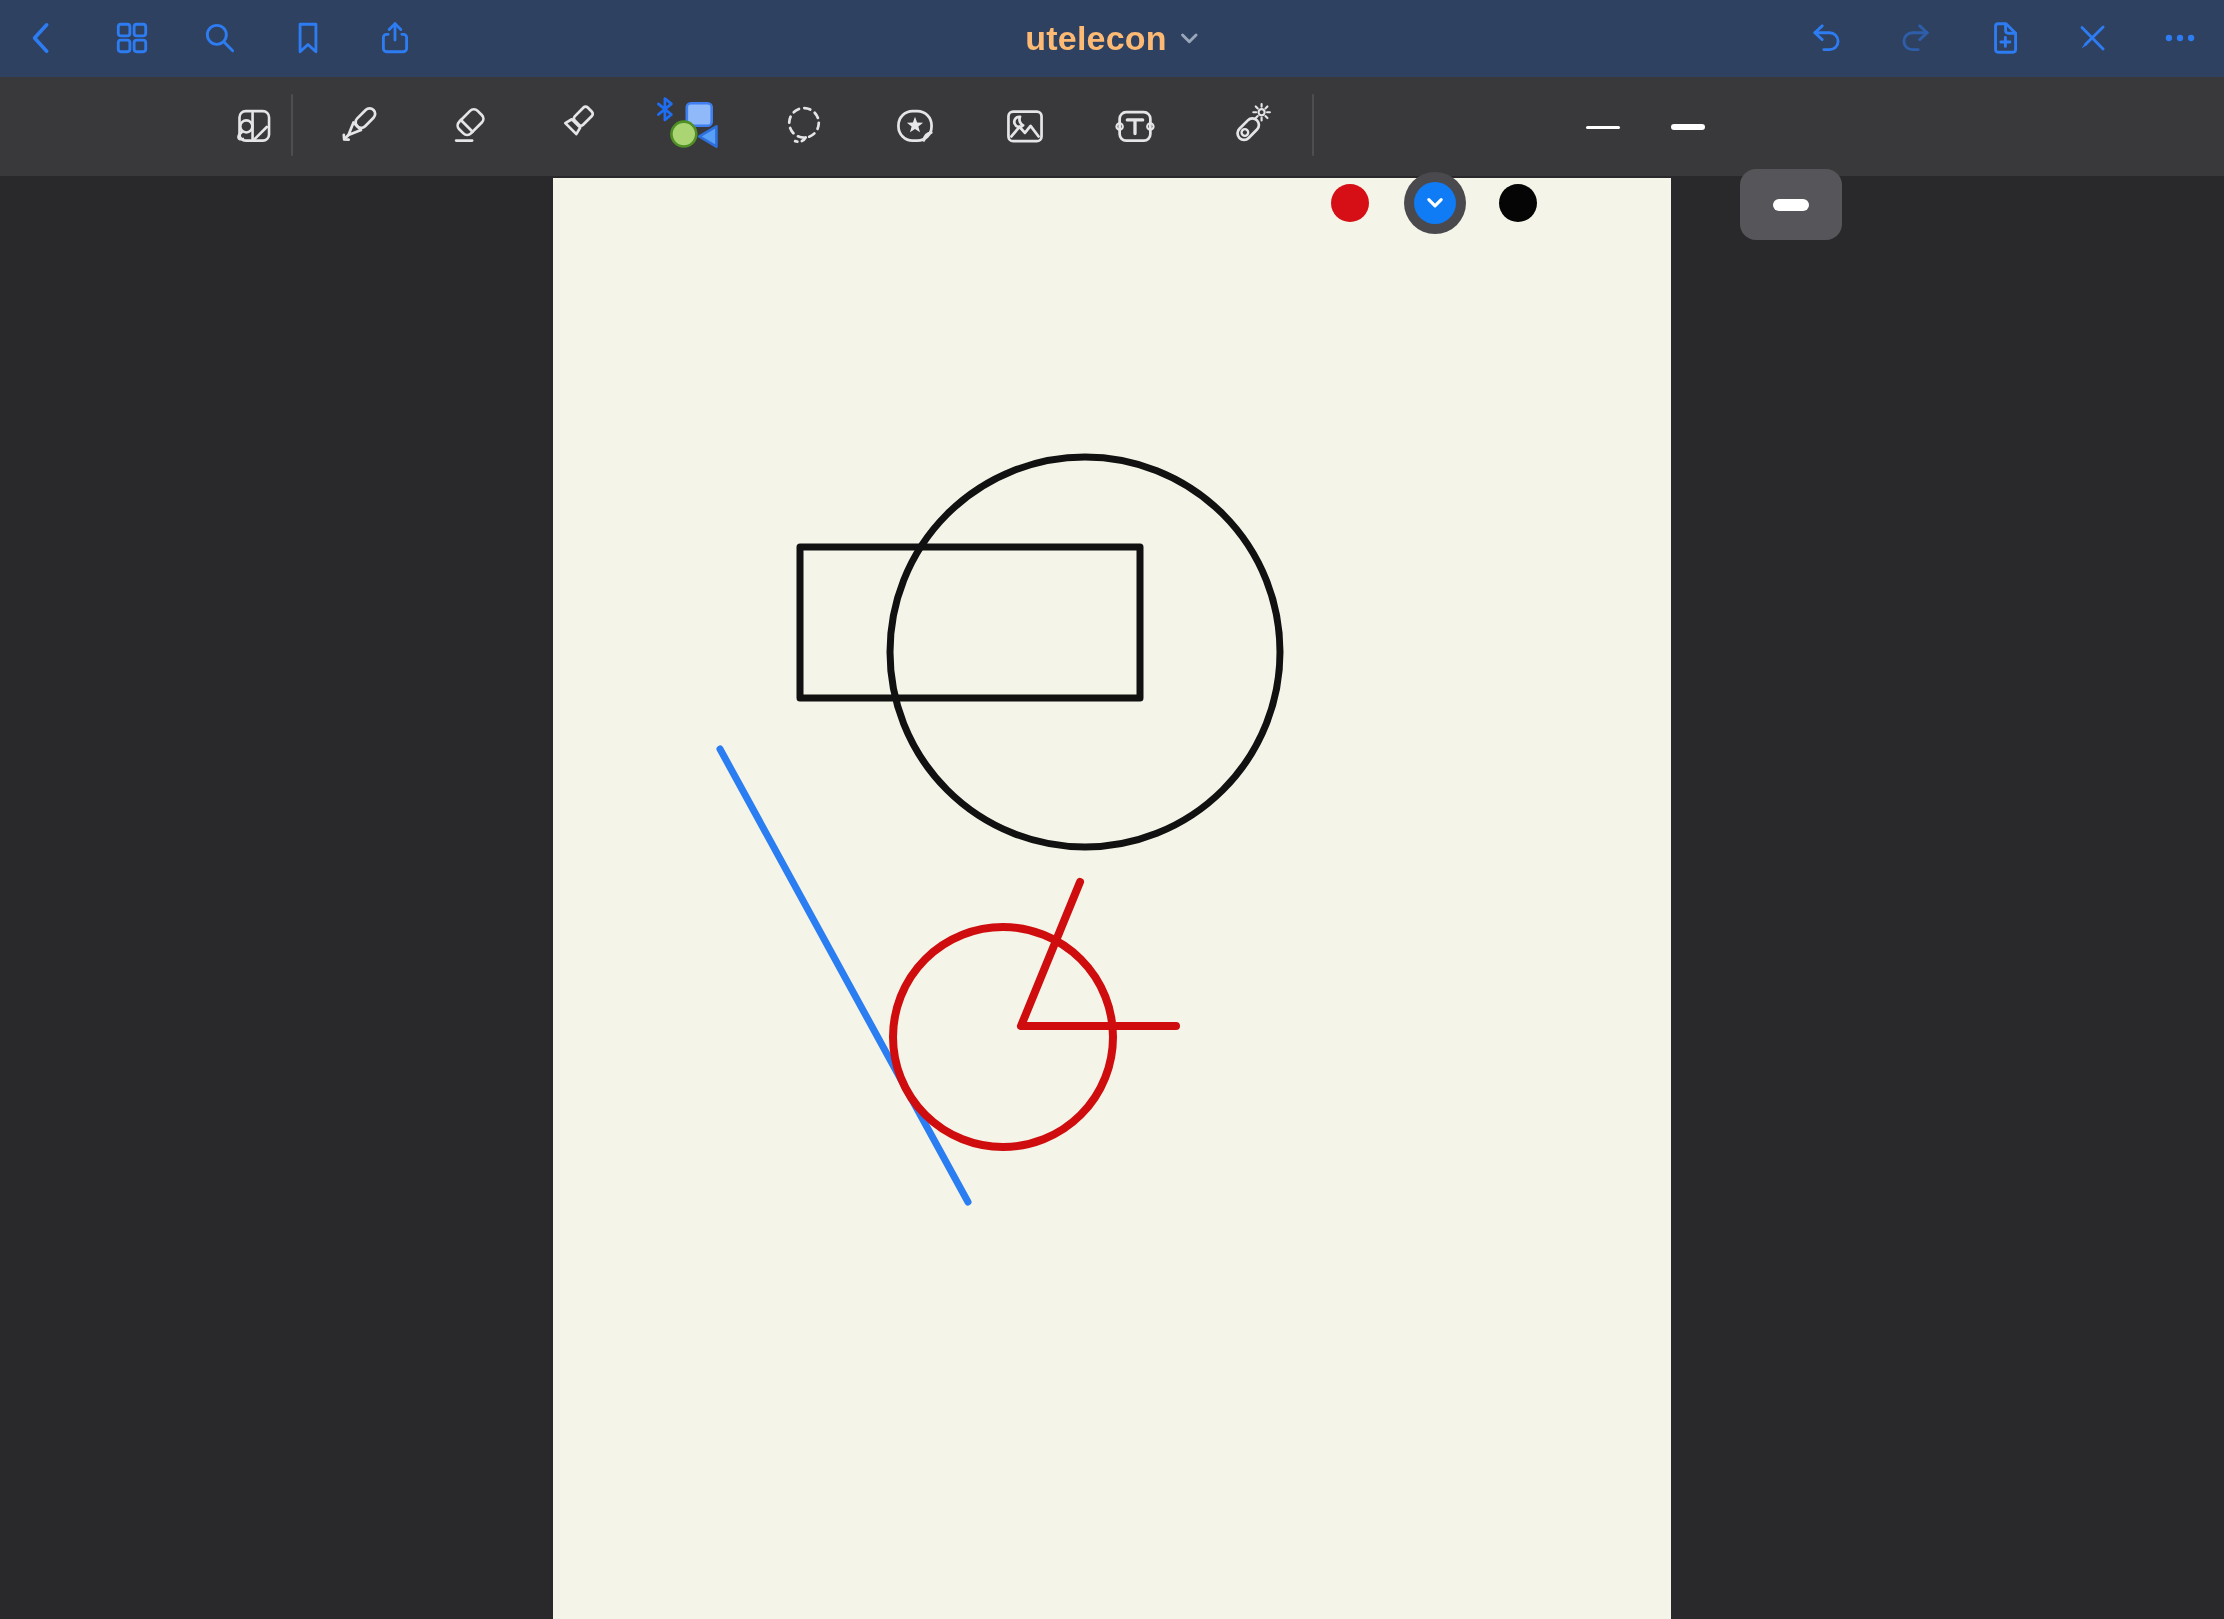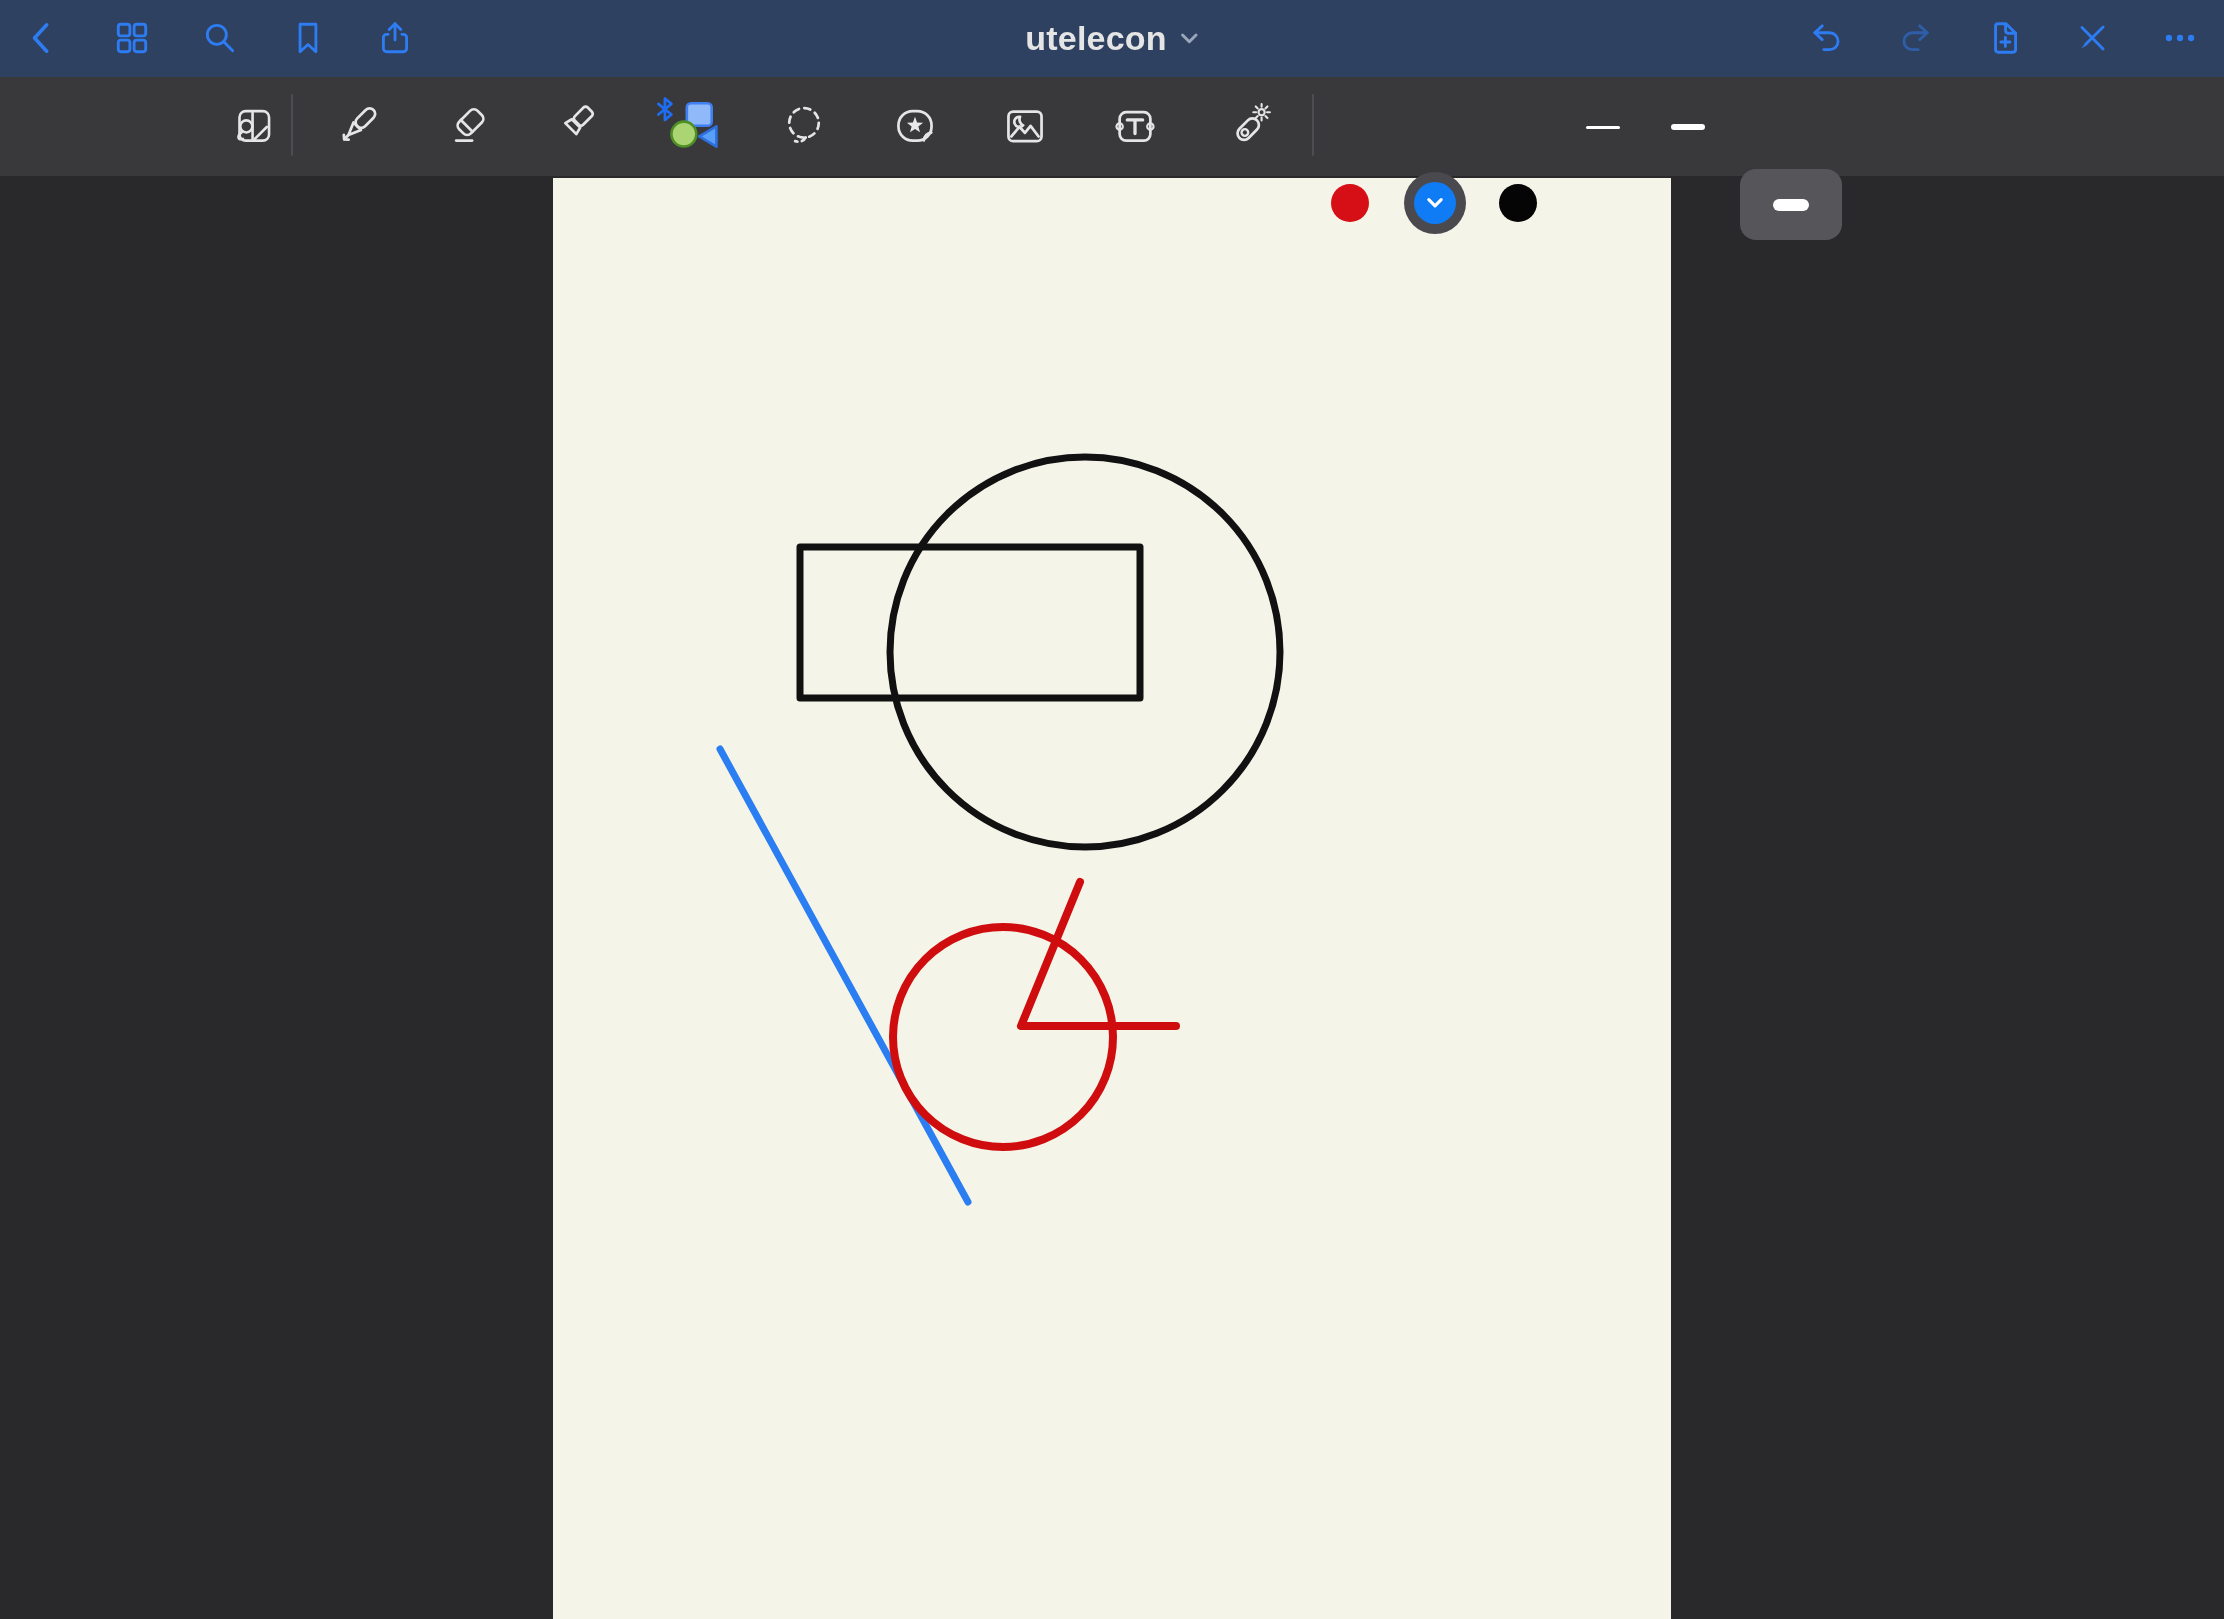--- a/index.html
+++ b/index.html
@@ -15,21 +15,21 @@
   }
   .nav-btn{position:absolute;top:19px;width:38px;height:38px;cursor:pointer;}
   .nav-btn svg{width:38px;height:38px;display:block;}
   .nav-stroke{stroke:#2e7cf2;stroke-width:2.7;fill:none;stroke-linecap:round;stroke-linejoin:round;}
   .nav-fill{fill:#2e7cf2;}
   .dim{opacity:.5;}
   #title-wrap{
     position:absolute;left:50%;top:0;height:77px;transform:translateX(-50%);
     display:flex;align-items:center;gap:14px;z-index:7;
   }
-  #page-title{color:#e5e5e5;font-size:34px;font-weight:bold;letter-spacing:.2px;}
+  #page-title{color:#fdba74;font-size:34px;font-weight:bold;letter-spacing:.2px;}
   
   #toolbar{
     position:absolute;left:0;top:77px;width:2224px;height:99px;
     background:#39393b;z-index:5;
   }
   .tb-divider{position:absolute;top:17px;width:2px;height:62px;background:#4e4e52;border-radius:1px;}
   .tool-btn{position:absolute;top:6px;width:86px;height:88px;display:flex;align-items:center;justify-content:center;cursor:pointer;}
   .tool-btn svg{display:block;}
   .tb-stroke{stroke:#e5e5e7;stroke-width:2.3;fill:none;stroke-linecap:round;stroke-linejoin:round;}
   .swatch{position:absolute;border-radius:50%;cursor:pointer;}

